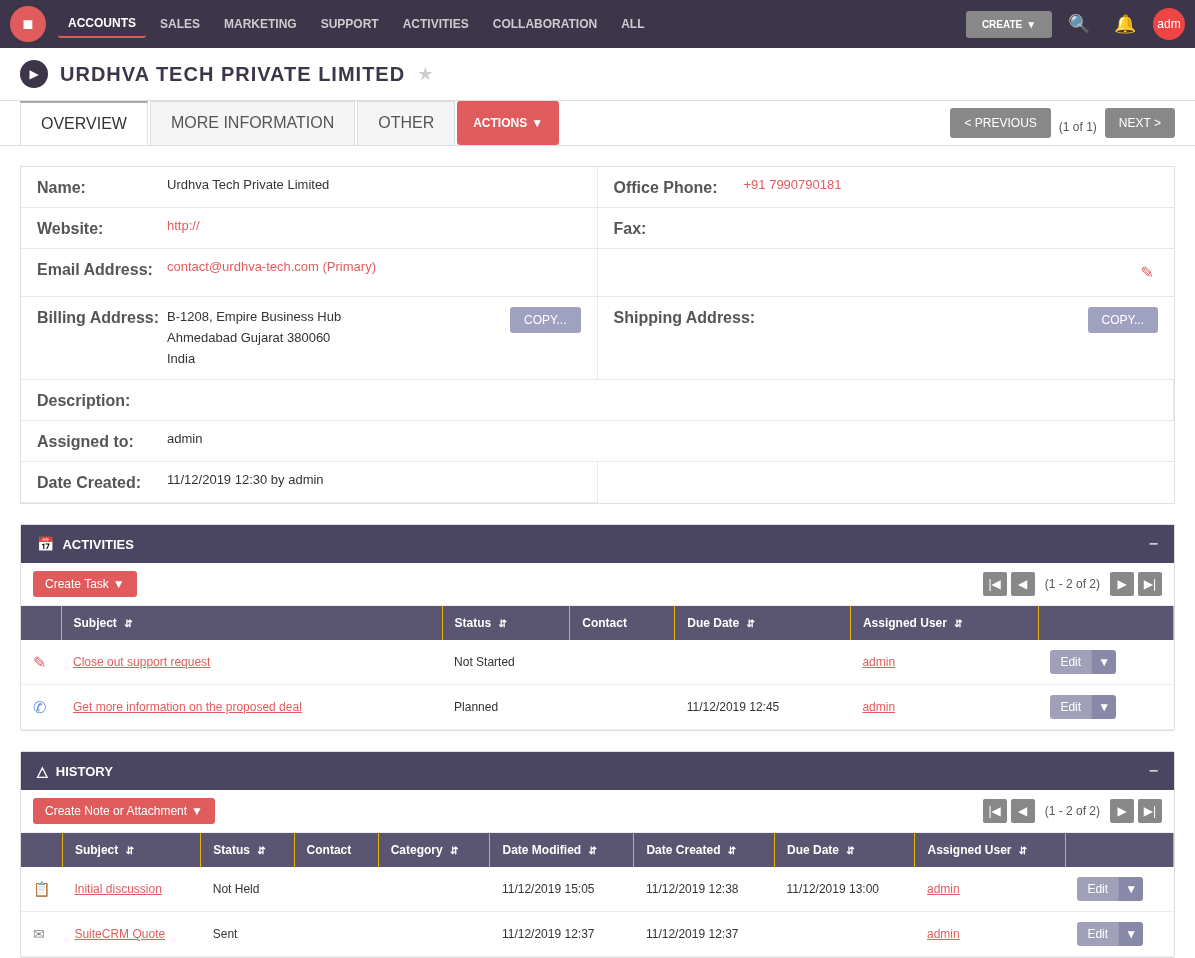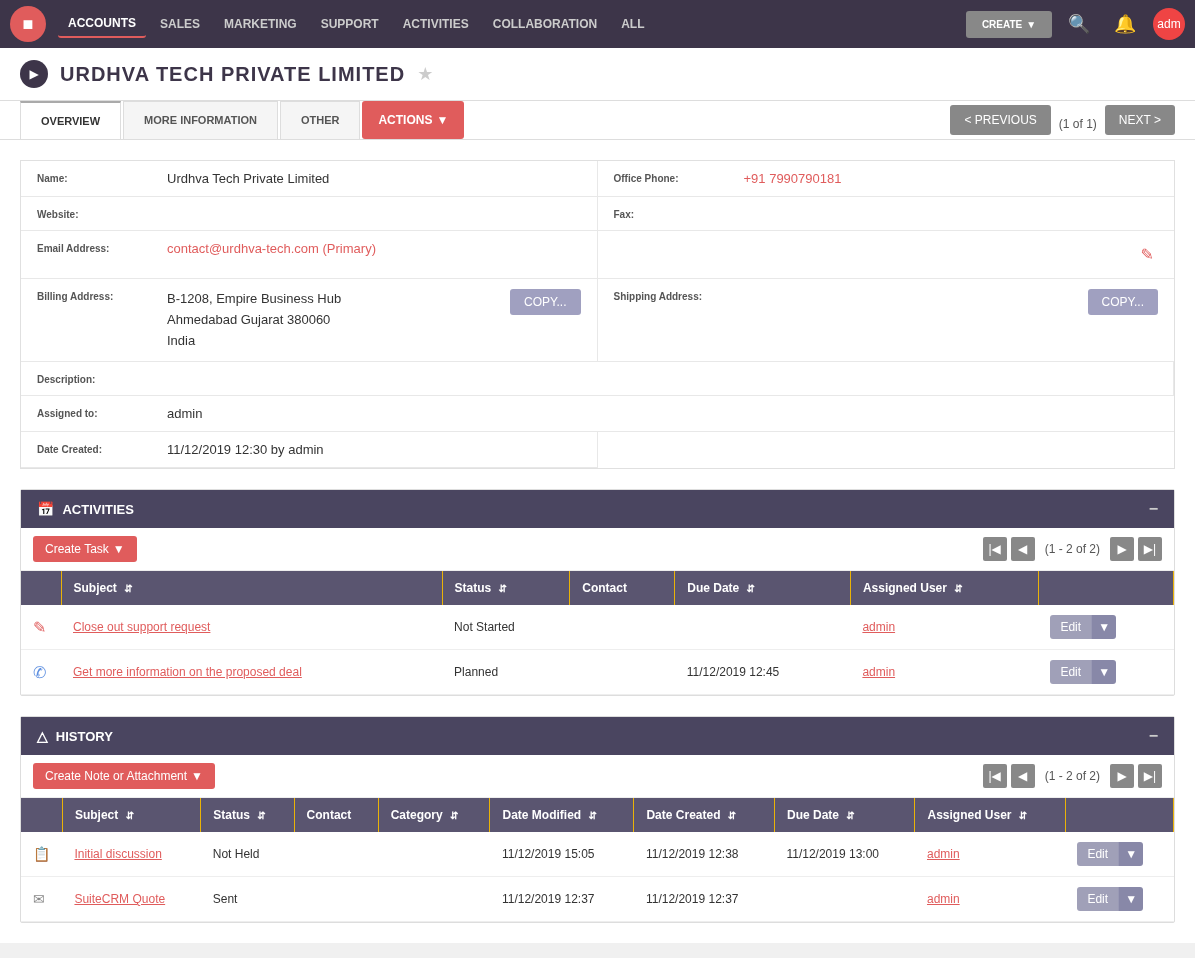--- a/index.html
+++ b/index.html
@@ -95,22 +95,22 @@
       background: white;
       padding: 0 20px;
       display: flex;
       align-items: center;
       justify-content: space-between;
       border-bottom: 1px solid #ddd;
     }
     .tabs { display: flex; }
     .tab {
       padding: 12px 20px;
-      font-size: 11px;
-      font-weight: bold;
+      font-size: 16px;
+      font-weight: normal;
       cursor: pointer;
       border: 1px solid #ddd;
       border-bottom: none;
       margin-right: 2px;
       color: #555;
       background: #f5f5f5;
     }
     .tab.active {
       background: white;
       color: #333;
@@ -162,21 +162,21 @@
       border-bottom: 1px solid #e8e8e8;
       border-right: 1px solid #e8e8e8;
     }
     .form-cell:nth-child(2n) {
       border-right: none;
     }
     .form-label {
       font-weight: bold;
       color: #555;
       min-width: 130px;
-      font-size: 10px;
+      font-size: 16px;
       padding-top: 2px;
     }
     .form-value {
       color: #333;
       font-size: 13px;
       flex: 1;
     }
     .form-value.link { color: #e05c5c; cursor: pointer; }
     .form-value.phone { color: #e05c5c; }
 
@@ -366,20 +366,21 @@
       <span class="form-label">Name:</span>
       <span class="form-value">Urdhva Tech Private Limited</span>
     </div>
     <div class="form-cell">
       <span class="form-label">Office Phone:</span>
       <span class="form-value phone">+91 7990790181</span>
     </div>
 
     <div class="form-cell">
       <span class="form-label">Website:</span>
+      <span class="form-value link">http://</span>
     </div>
     <div class="form-cell">
       <span class="form-label">Fax:</span>
       <span class="form-value"></span>
     </div>
 
     <div class="form-cell">
       <span class="form-label">Email Address:</span>
       <span class="form-value link">contact@urdhva-tech.com (Primary)</span>
     </div>

